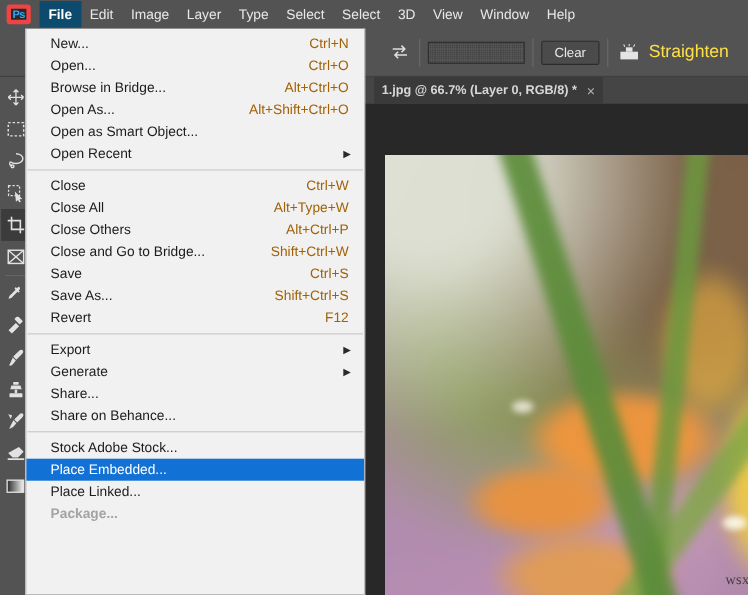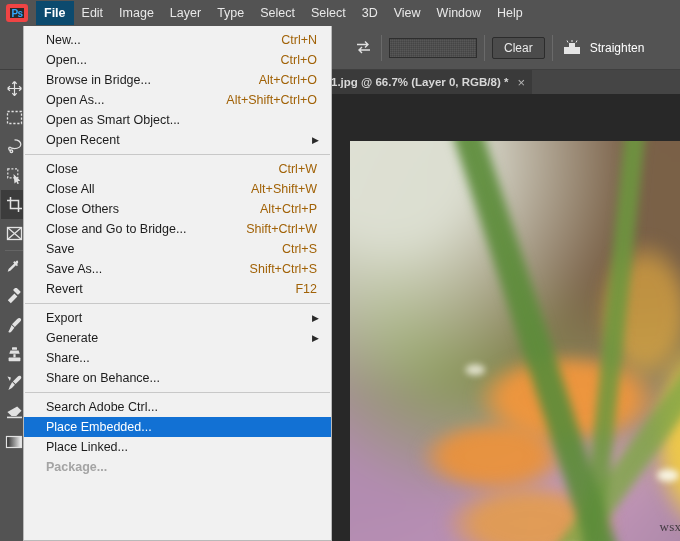--- a/index.html
+++ b/index.html
@@ -48,29 +48,29 @@
     background: #454545; border: 1px solid #2e2e2e;
     background-image: repeating-linear-gradient(0deg, rgba(255,255,255,.05) 0 1px, transparent 1px 2px),
                       repeating-linear-gradient(90deg, rgba(255,255,255,.05) 0 1px, transparent 1px 2px);
   }
   .ob-btn {
     height: 22px; padding: 0 11px;
     background: #4b4b4b; border: 1px solid #2c2c2c; border-radius: 2px;
     color: #eaeaea; font-size: 12px; line-height: 20px;
   }
   .straighten-icon { width: 24px; height: 22px; color: #e4e4e4; display: flex; align-items: center; justify-content: center; }
-  .ob-label { color: #ffffff; font-size: 12px; margin-left: 6px; }
+  .ob-label { color: #fde047; font-size: 16px; margin-left: 6px; }
 
   
   .tabstrip {
     position: absolute; left: 44px; top: 70px; width: 636px; height: 24px;
     background: #454545; z-index: 15;
   }
   .doc-tab {
-    position: absolute; left: 280px; top: 0; height: 24px;
+    position: absolute; left: 296px; top: 0; height: 24px;
     display: flex; align-items: center; padding: 0 7px;
     background: #3a3a3a; color: #d8d8d8; font-size: 11.5px; font-weight: bold;
     white-space: nowrap;
   }
   .tab-close { margin-left: 9px; color: #b4b4b4; font-size: 13px; font-weight: normal; }
 
   
   .toolbar {
     position: absolute; left: 0; top: 26px; width: 28px; height: 515px;
     background: #535353; z-index: 16;
@@ -337,21 +337,21 @@
         <span class="lbl">Open Recent</span>
         <span class="arrow">▶</span>
       </div>
       <div class="mi-sep"></div>
       <div class="mi">
         <span class="lbl">Close</span>
         <span class="acc">Ctrl+W</span>
       </div>
       <div class="mi">
         <span class="lbl">Close All</span>
-        <span class="acc">Alt+Shift+W</span>
+        <span class="acc">Alt+Type+W</span>
       </div>
       <div class="mi">
         <span class="lbl">Close Others</span>
         <span class="acc">Alt+Ctrl+P</span>
       </div>
       <div class="mi">
         <span class="lbl">Close and Go to Bridge...</span>
         <span class="acc">Shift+Ctrl+W</span>
       </div>
       <div class="mi">
@@ -376,21 +376,21 @@
         <span class="arrow">▶</span>
       </div>
       <div class="mi">
         <span class="lbl">Share...</span>
       </div>
       <div class="mi">
         <span class="lbl">Share on Behance...</span>
       </div>
       <div class="mi-sep"></div>
       <div class="mi">
-        <span class="lbl">Search Adobe Ctrl...</span>
+        <span class="lbl">Stock Adobe Stock...</span>
       </div>
       <div class="mi highlighted">
         <span class="lbl">Place Embedded...</span>
       </div>
       <div class="mi">
         <span class="lbl">Place Linked...</span>
       </div>
       <div class="mi disabled">
         <span class="lbl">Package...</span>
       </div>

